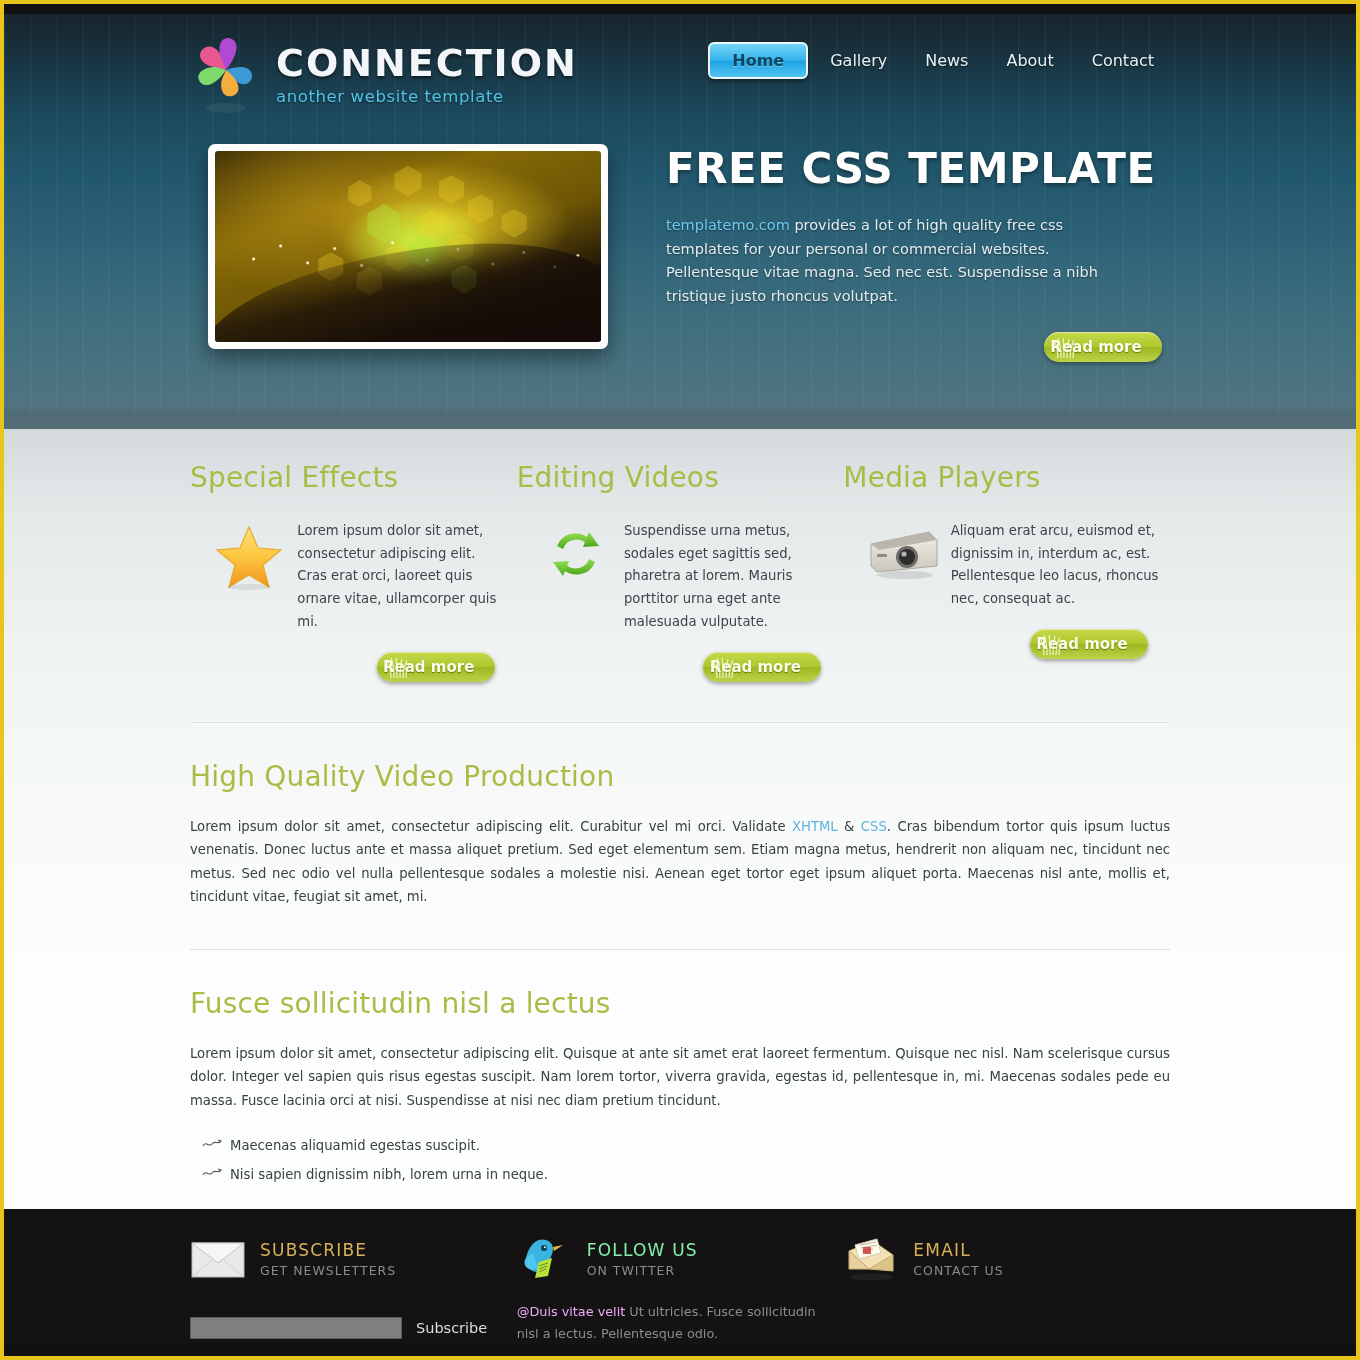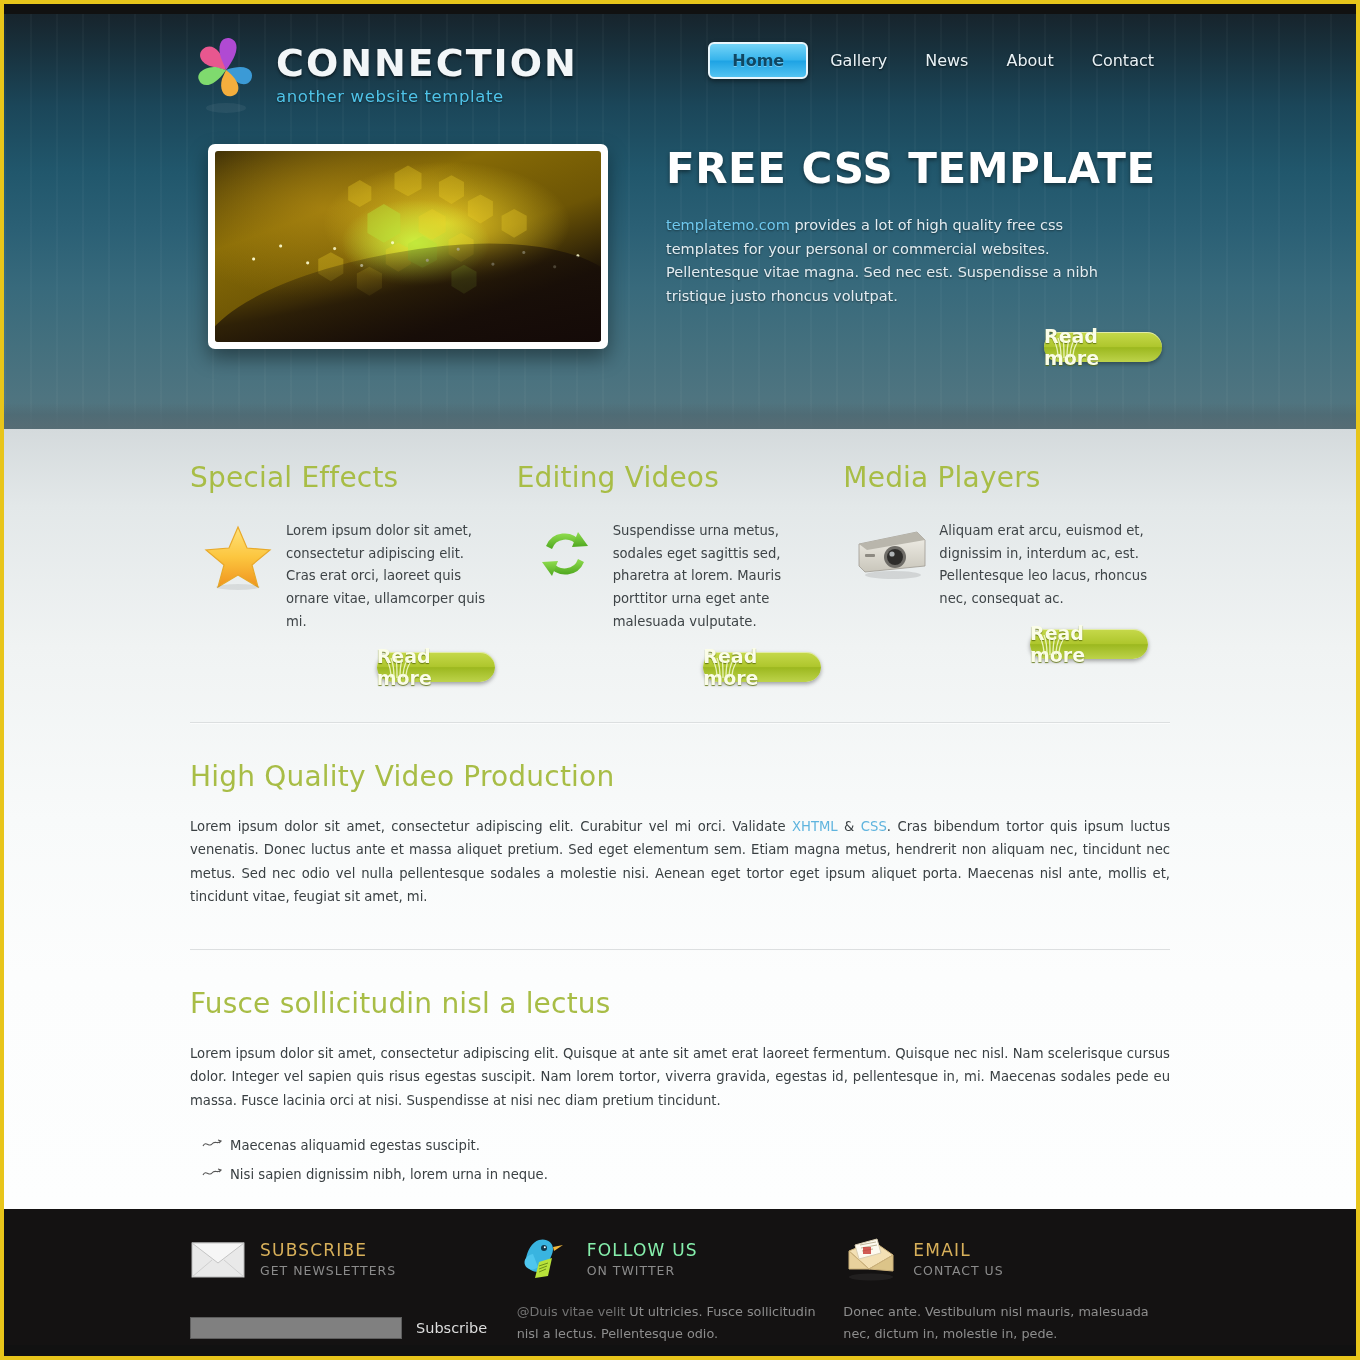--- a/index.html
+++ b/index.html
@@ -133,42 +133,42 @@
     max-width: 440px;
   }
   .hero-text p a { color:#6fc9ef; text-decoration:none; }
 
   
   .readmore {
     display:inline-flex; align-items:center; justify-content:center;
     width:118px; height:30px; border-radius:15px;
     background: linear-gradient(180deg,#c6d94b 0%, #aec62c 50%, #9cb81f 52%, #bdd34a 100%);
     box-shadow: inset 0 1px 0 rgba(255,255,255,.5), 0 2px 4px rgba(0,0,0,.35);
-    color:#fbfde8; font-size:19px; font-weight:bold;
+    color:#fbfde8; font-size:15px; font-weight:bold;
     padding-right:14px; position:relative; text-decoration:none;
     text-shadow: 0 1px 1px rgba(90,110,10,.85);
   }
   .readmore .grass {
     position:absolute; left:8px; top:3px; width:28px; height:24px;
     opacity:.9;
   }
   .hero-btn-row { display:flex; justify-content:flex-end; margin-top: 24px; padding-right: 8px; }
 
   
   .content {
     background: linear-gradient(180deg,#d4dadc 0%, #e3e8e9 10%, #f0f3f3 28%, #f8fafa 50%, #fcfdfd 70%, #fdfefe 100%);
     padding-top: 32px; padding-bottom: 20px; min-height: 690px;
   }
   .cols { display:flex; gap: 0px; }
   .col { width: 333px; }
   .col h3, .sec h3 {
     font-family:"DejaVu Sans", sans-serif;
     font-size: 28px; color:#a8bd46; font-weight:normal; letter-spacing:.2px;
   }
-  .col .body { display:flex; gap:0px; margin-top: 26px;}
+  .col .body { display:flex; gap:0px; margin-top: 26px; justify-content: center;}
   .col .ico { width: 96px; flex:none; display:flex; align-items:flex-start; justify-content:center; padding-top:4px;}
   .col p {
     font-size: 13.2px; line-height: 1.72; color:#3e4447; width: 208px;
   }
   .col .btnrow { display:flex; justify-content:flex-end; margin-top: 18px; padding-right: 22px;}
 
   hr.sep {
     border:0; border-top:1px solid #dcdfe0; border-bottom:1px solid #fbfcfc;
     margin: 40px 0 0 0;
   }
@@ -200,21 +200,21 @@
   .t1.blue { color:#86efac; }
   .subrow { display:flex; align-items:center; gap:14px; margin-top: 26px; }
   .subrow input {
     width: 212px; height: 22px; background:#808080; border:1px solid #5d5d5d;
     outline:none; color:#111; font-size:12px; padding:0 4px;
     font-family:"DejaVu Sans", sans-serif;
   }
   .subrow .sub-btn { background:none; border:0; color:#dedede; font-size:14.5px; cursor:pointer;
     font-family:"DejaVu Sans", sans-serif;}
   .fcol p.ftxt { font-size:12.8px; line-height:1.72; color:#8d8d8d; margin-top: 10px; }
-  .fcol a.handle { color:#737373; text-decoration:none; }
+  .fcol a.handle { color:#f0abfc; text-decoration:none; }
 </style>
 </head>
 <body>
 
 <div class="page-frame">
 <div class="inner">
 
   <div class="hero-wrap">
     <div class="container">
 
@@ -514,21 +514,20 @@
                 <polygon points="6,16 6,34 26,34" fill="#e8d19c" stroke="#cbb079"></polygon>
                 <polygon points="50,20 50,36 26,34" fill="#dcc489" stroke="#cbb079"></polygon>
                 <ellipse cx="28" cy="42" rx="22" ry="3.5" fill="rgba(255,255,255,0.06)"></ellipse>
               </svg>
             </div>
             <div class="ftitles">
               <div class="t1 gold">EMAIL</div>
               <div class="t2">CONTACT US</div>
             </div>
           </div>
-          <p class="ftxt">Donec ante. Vestibulum nisl mauris, malesuada nec, dictum in, molestie in, pede.</p>
 
         </div>
 
       </div>
     </div>
 
   </footer>
 
 </div>
 </div>

